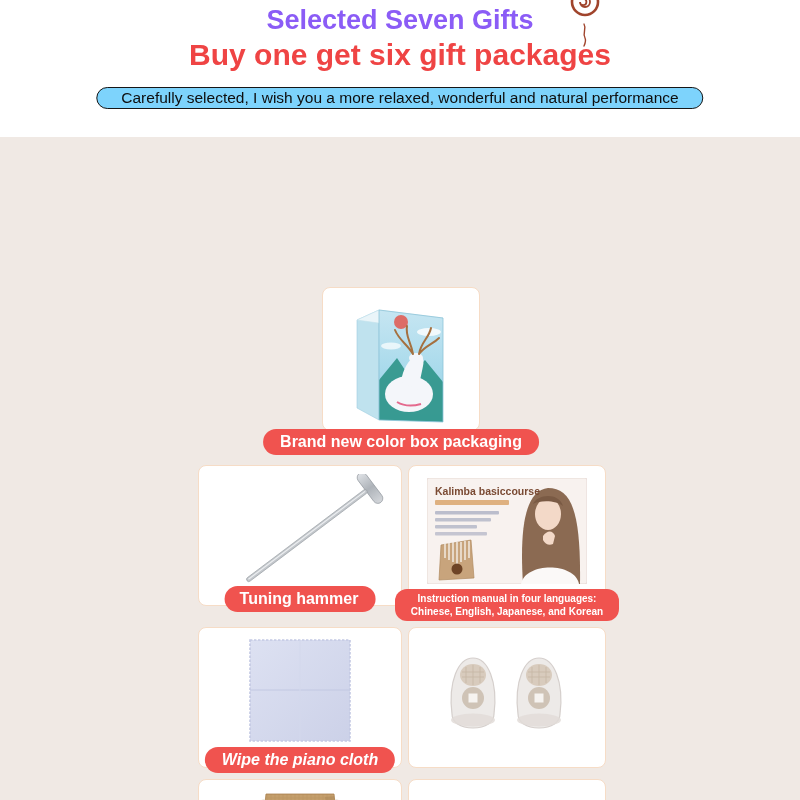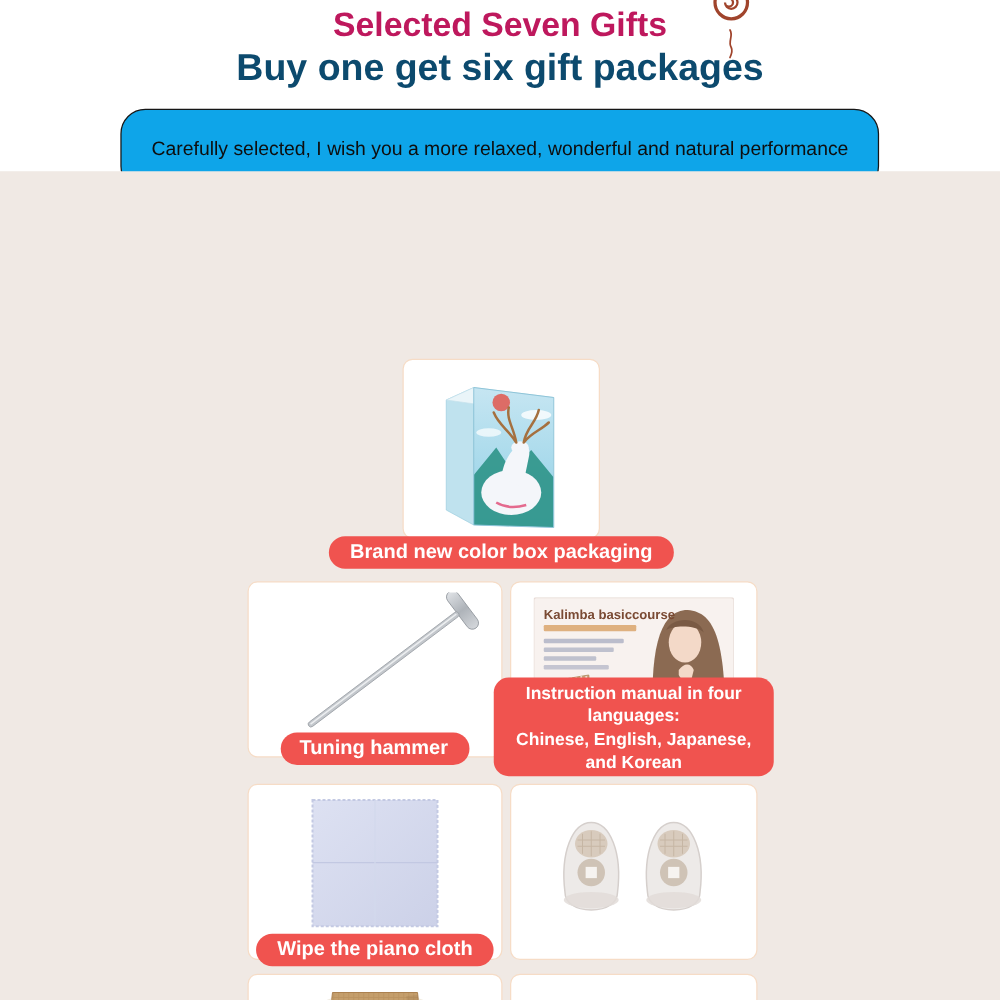--- a/index.html
+++ b/index.html
@@ -1,41 +1,41 @@
 <!DOCTYPE html>
 <html style="--accent: #f0534f;"><head>
 <meta charset="utf-8">
 <style>
   html,body{margin:0;padding:0;background:#ffffff;}
   .screen{position:relative;width:800px;height:800px;background:#ffffff;overflow:hidden;
           font-family:"Liberation Sans",sans-serif;}
   .main-section{position:absolute;left:0;top:137px;width:800px;height:749px;background:#f0e9e4;}
 
   .page-title{position:absolute;top:5px;left:0;width:800px;text-align:center;
-              font-size:27px;font-weight:bold;color:#be185d;}
+              font-size:27px;font-weight:bold;color:#8b5cf6;}
   .page-subtitle{position:absolute;top:38px;left:0;width:800px;text-align:center;
-              font-size:30px;font-weight:bold;color:#0c4a6e;}
+              font-size:30px;font-weight:bold;color:#ef4444;}
   .tagline{position:absolute;top:87px;left:50%;transform:translateX(-50%);
-           border:1.5px solid #161616;border-radius:20px;padding:23px 24px;
-           font-size:15.5px;color:#0e0e0e;white-space:nowrap;background:#0ea5e9;}
+           border:1.5px solid #161616;border-radius:20px;padding:1px 24px;
+           font-size:15.5px;color:#0e0e0e;white-space:nowrap;background:#7dd3fc;}
   .ornament{position:absolute;left:558px;top:-12px;}
 
   .card{position:absolute;background:#ffffff;border:1px solid #f6dcc6;border-radius:8px;}
   .c1{left:322px;top:150px;width:156px;height:142px;}
   .c2{left:198px;top:328px;width:202px;height:139px;}
   .c3{left:408px;top:328px;width:196px;height:139px;}
-  .c4{left:198px;top:490px;width:202px;height:139px;}
+  .c4{left:198px;top:490px;width:202px;height:139px;font-style:italic;}
   .c5{left:408px;top:490px;width:196px;height:139px;}
   .c6{left:198px;top:642px;width:202px;height:133px;}
   .c7{left:408px;top:642px;width:196px;height:133px;}
 
   .pill{position:absolute;left:50%;transform:translateX(-50%);z-index:3;
         background:var(--accent,#f0534f);color:#fff;font-weight:bold;
         white-space:nowrap;border-radius:999px;font-size:16px;padding:4px 17px;}
-  .pill.two{white-space:normal;text-align:center;width:208px;font-size:14px;
+  .pill.two{white-space:normal;text-align:center;width:208px;font-size:10px;
             padding:3px 8px;border-radius:12px;line-height:1.3;}
   .c1 .pill{bottom:-25px;}
   .c2 .pill{bottom:-7px;padding-left:15px;}
   .c3 .pill{bottom:-16px;}
   .c4 .pill,.c5 .pill{bottom:-6px;}
 
   .imgwrap{position:absolute;left:50%;transform:translateX(-50%);}
   .c1 .imgwrap{top:14px;}
   .c2 .imgwrap{top:8px;}
   .c3 .imgwrap{top:12px;}

